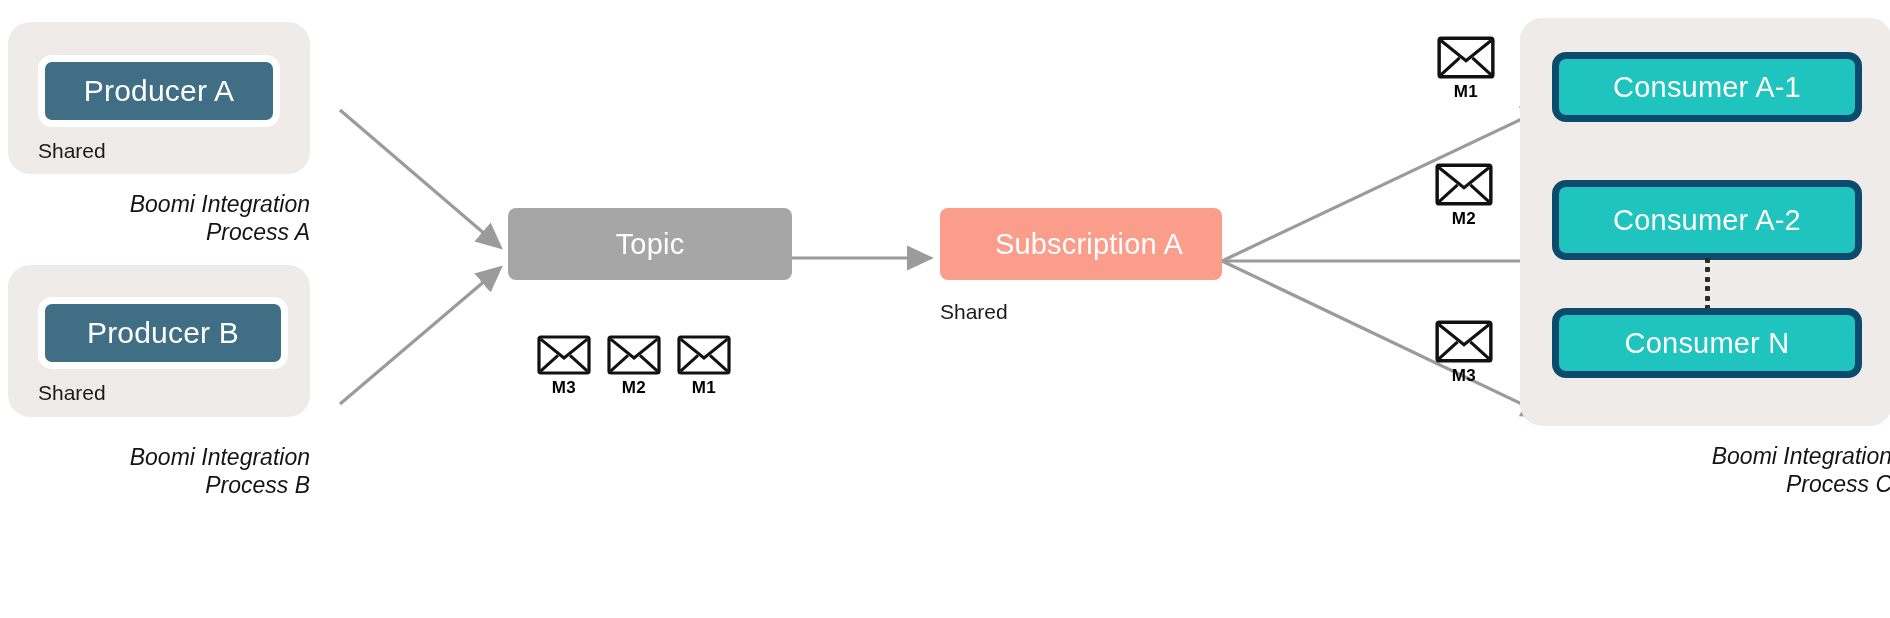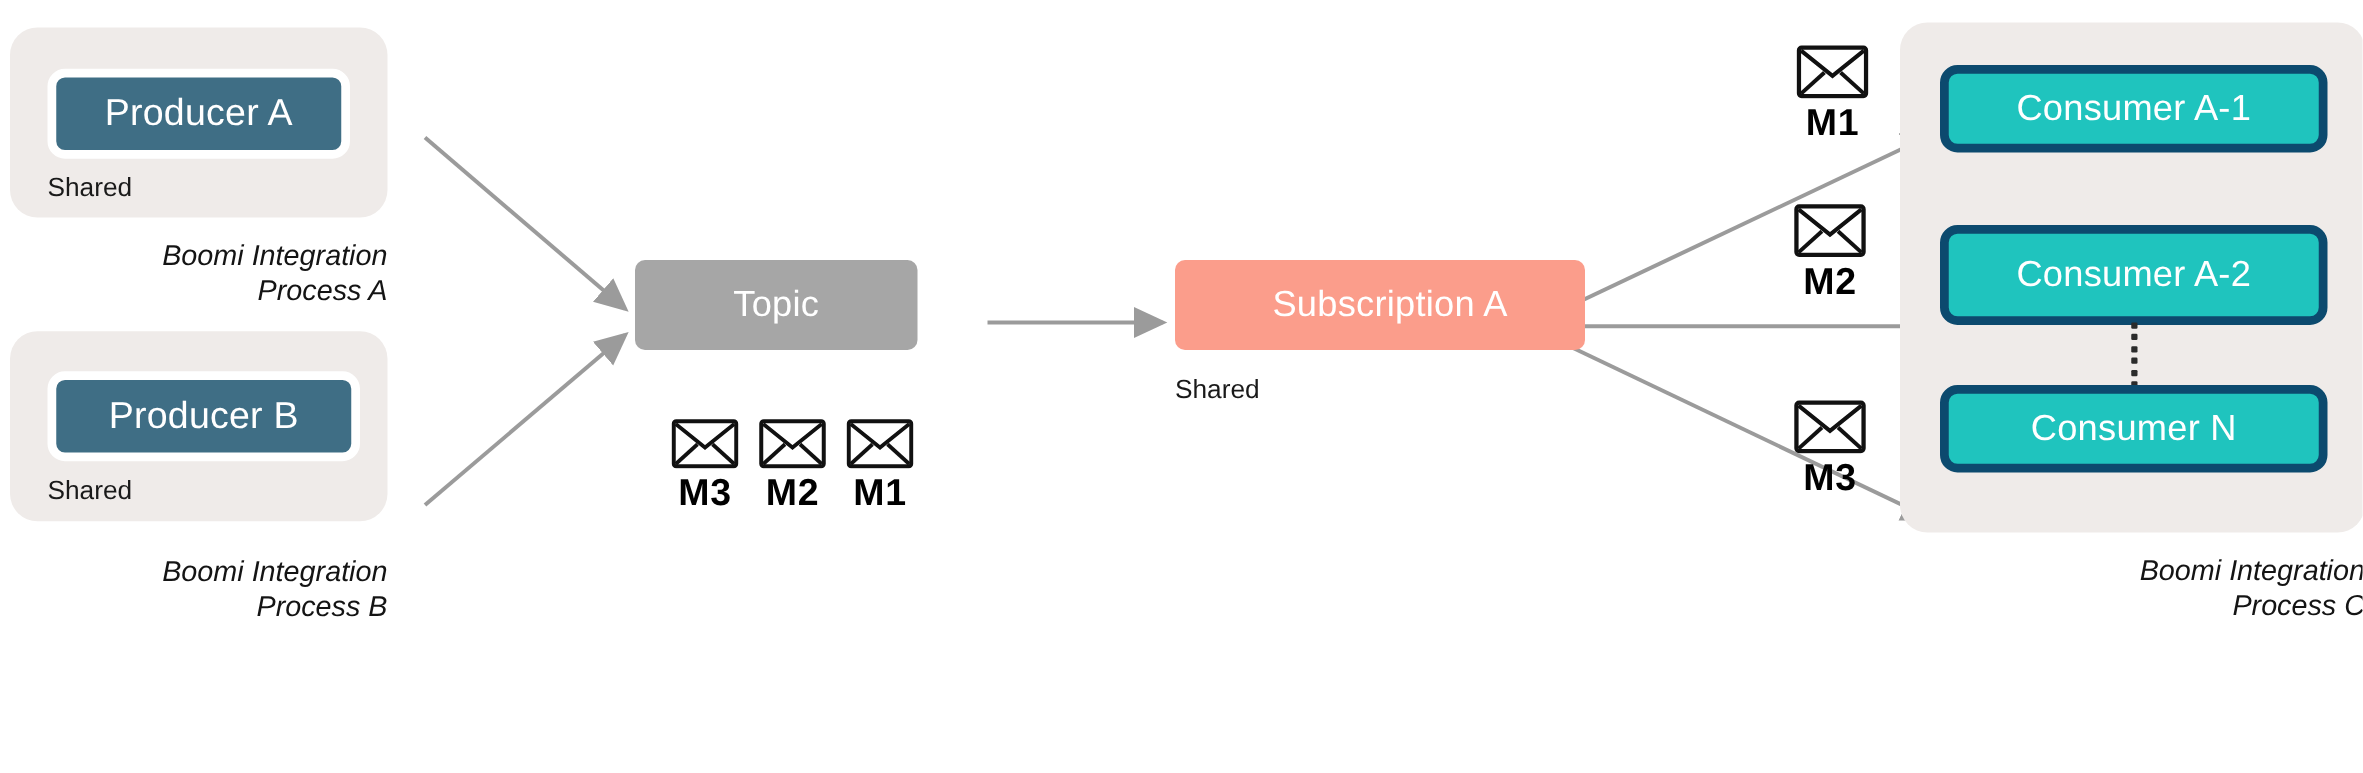--- a/index.html
+++ b/index.html
@@ -33,21 +33,21 @@
   }
   .caption{
     position:absolute;font-style:italic;font-size:23px;color:#141414;
     text-align:right;line-height:1.22;white-space:pre-line;
   }
 
   
   .msg{position:absolute;text-align:center;}
   .msg .env{display:block;margin:0 auto;}
   .msg .mlabel{
-    display:block;font-weight:bold;font-size:30px;color:#000;
+    display:block;font-weight:bold;font-size:17px;color:#000;
     margin-top:3px;letter-spacing:.5px;
   }
 
   
   .vdots{position:absolute;display:flex;flex-direction:column;
          align-items:center;justify-content:space-between;}
   .vdots i{display:block;width:5px;height:5px;background:#2b2b2b;border-radius:1px;}
 </style>
 </head>
 <body>
@@ -85,21 +85,21 @@
 
   <div class="panel" style="left:8px;top:265px;width:302px;height:152px;"></div>
 
   <div class="node producer" style="left:38px;top:297px;width:250px;height:72px;">Producer B</div>
 
   <div class="shared-label" style="left:38px;top:381px;width:242px;">Shared</div>
 
   <div class="caption" style="left:8px;top:443px;width:302px;">Boomi Integration
 Process B</div>
 
-  <div class="node topic" style="left:508px;top:208px;width:226px;height:72px;">Topic</div>
+  <div class="node topic" style="left:508px;top:208px;width:284px;height:72px;">Topic</div>
 
   <div class="msg" style="left:528px;top:335px;width:72px;">
     <svg class="env" width="54" height="40" viewBox="0 0 54 40" xmlns="http://www.w3.org/2000/svg">
       <rect x="2" y="2" width="50" height="36" rx="2" fill="#ffffff" stroke="#111111" stroke-width="3.2"></rect>
       <path d="M3.6,4.2 L27,23 L50.4,4.2" fill="none" stroke="#111111" stroke-width="3"></path>
       <path d="M3.6,36.2 L21,20.4" fill="none" stroke="#111111" stroke-width="3"></path>
       <path d="M50.4,36.2 L33,20.4" fill="none" stroke="#111111" stroke-width="3"></path>
     </svg>
     <span class="mlabel">M3</span>
   </div>
@@ -117,21 +117,21 @@
   <div class="msg" style="left:668px;top:335px;width:72px;">
     <svg class="env" width="54" height="40" viewBox="0 0 54 40" xmlns="http://www.w3.org/2000/svg">
       <rect x="2" y="2" width="50" height="36" rx="2" fill="#ffffff" stroke="#111111" stroke-width="3.2"></rect>
       <path d="M3.6,4.2 L27,23 L50.4,4.2" fill="none" stroke="#111111" stroke-width="3"></path>
       <path d="M3.6,36.2 L21,20.4" fill="none" stroke="#111111" stroke-width="3"></path>
       <path d="M50.4,36.2 L33,20.4" fill="none" stroke="#111111" stroke-width="3"></path>
     </svg>
     <span class="mlabel">M1</span>
   </div>
 
-  <div class="node subscription" style="left:940px;top:208px;width:328px;height:72px;padding-left:16px;">Subscription A</div>
+  <div class="node subscription" style="left:940px;top:208px;width:282px;height:72px;padding-left:16px;">Subscription A</div>
 
   <div class="shared-label" style="left:940px;top:300px;width:282px;">Shared</div>
 
   <div class="msg" style="left:1420px;top:36px;width:92px;">
     <svg class="env" width="58" height="43" viewBox="0 0 54 40" xmlns="http://www.w3.org/2000/svg">
       <rect x="2" y="2" width="50" height="36" rx="2" fill="#ffffff" stroke="#111111" stroke-width="3.2"></rect>
       <path d="M3.6,4.2 L27,23 L50.4,4.2" fill="none" stroke="#111111" stroke-width="3"></path>
       <path d="M3.6,36.2 L21,20.4" fill="none" stroke="#111111" stroke-width="3"></path>
       <path d="M50.4,36.2 L33,20.4" fill="none" stroke="#111111" stroke-width="3"></path>
     </svg>

